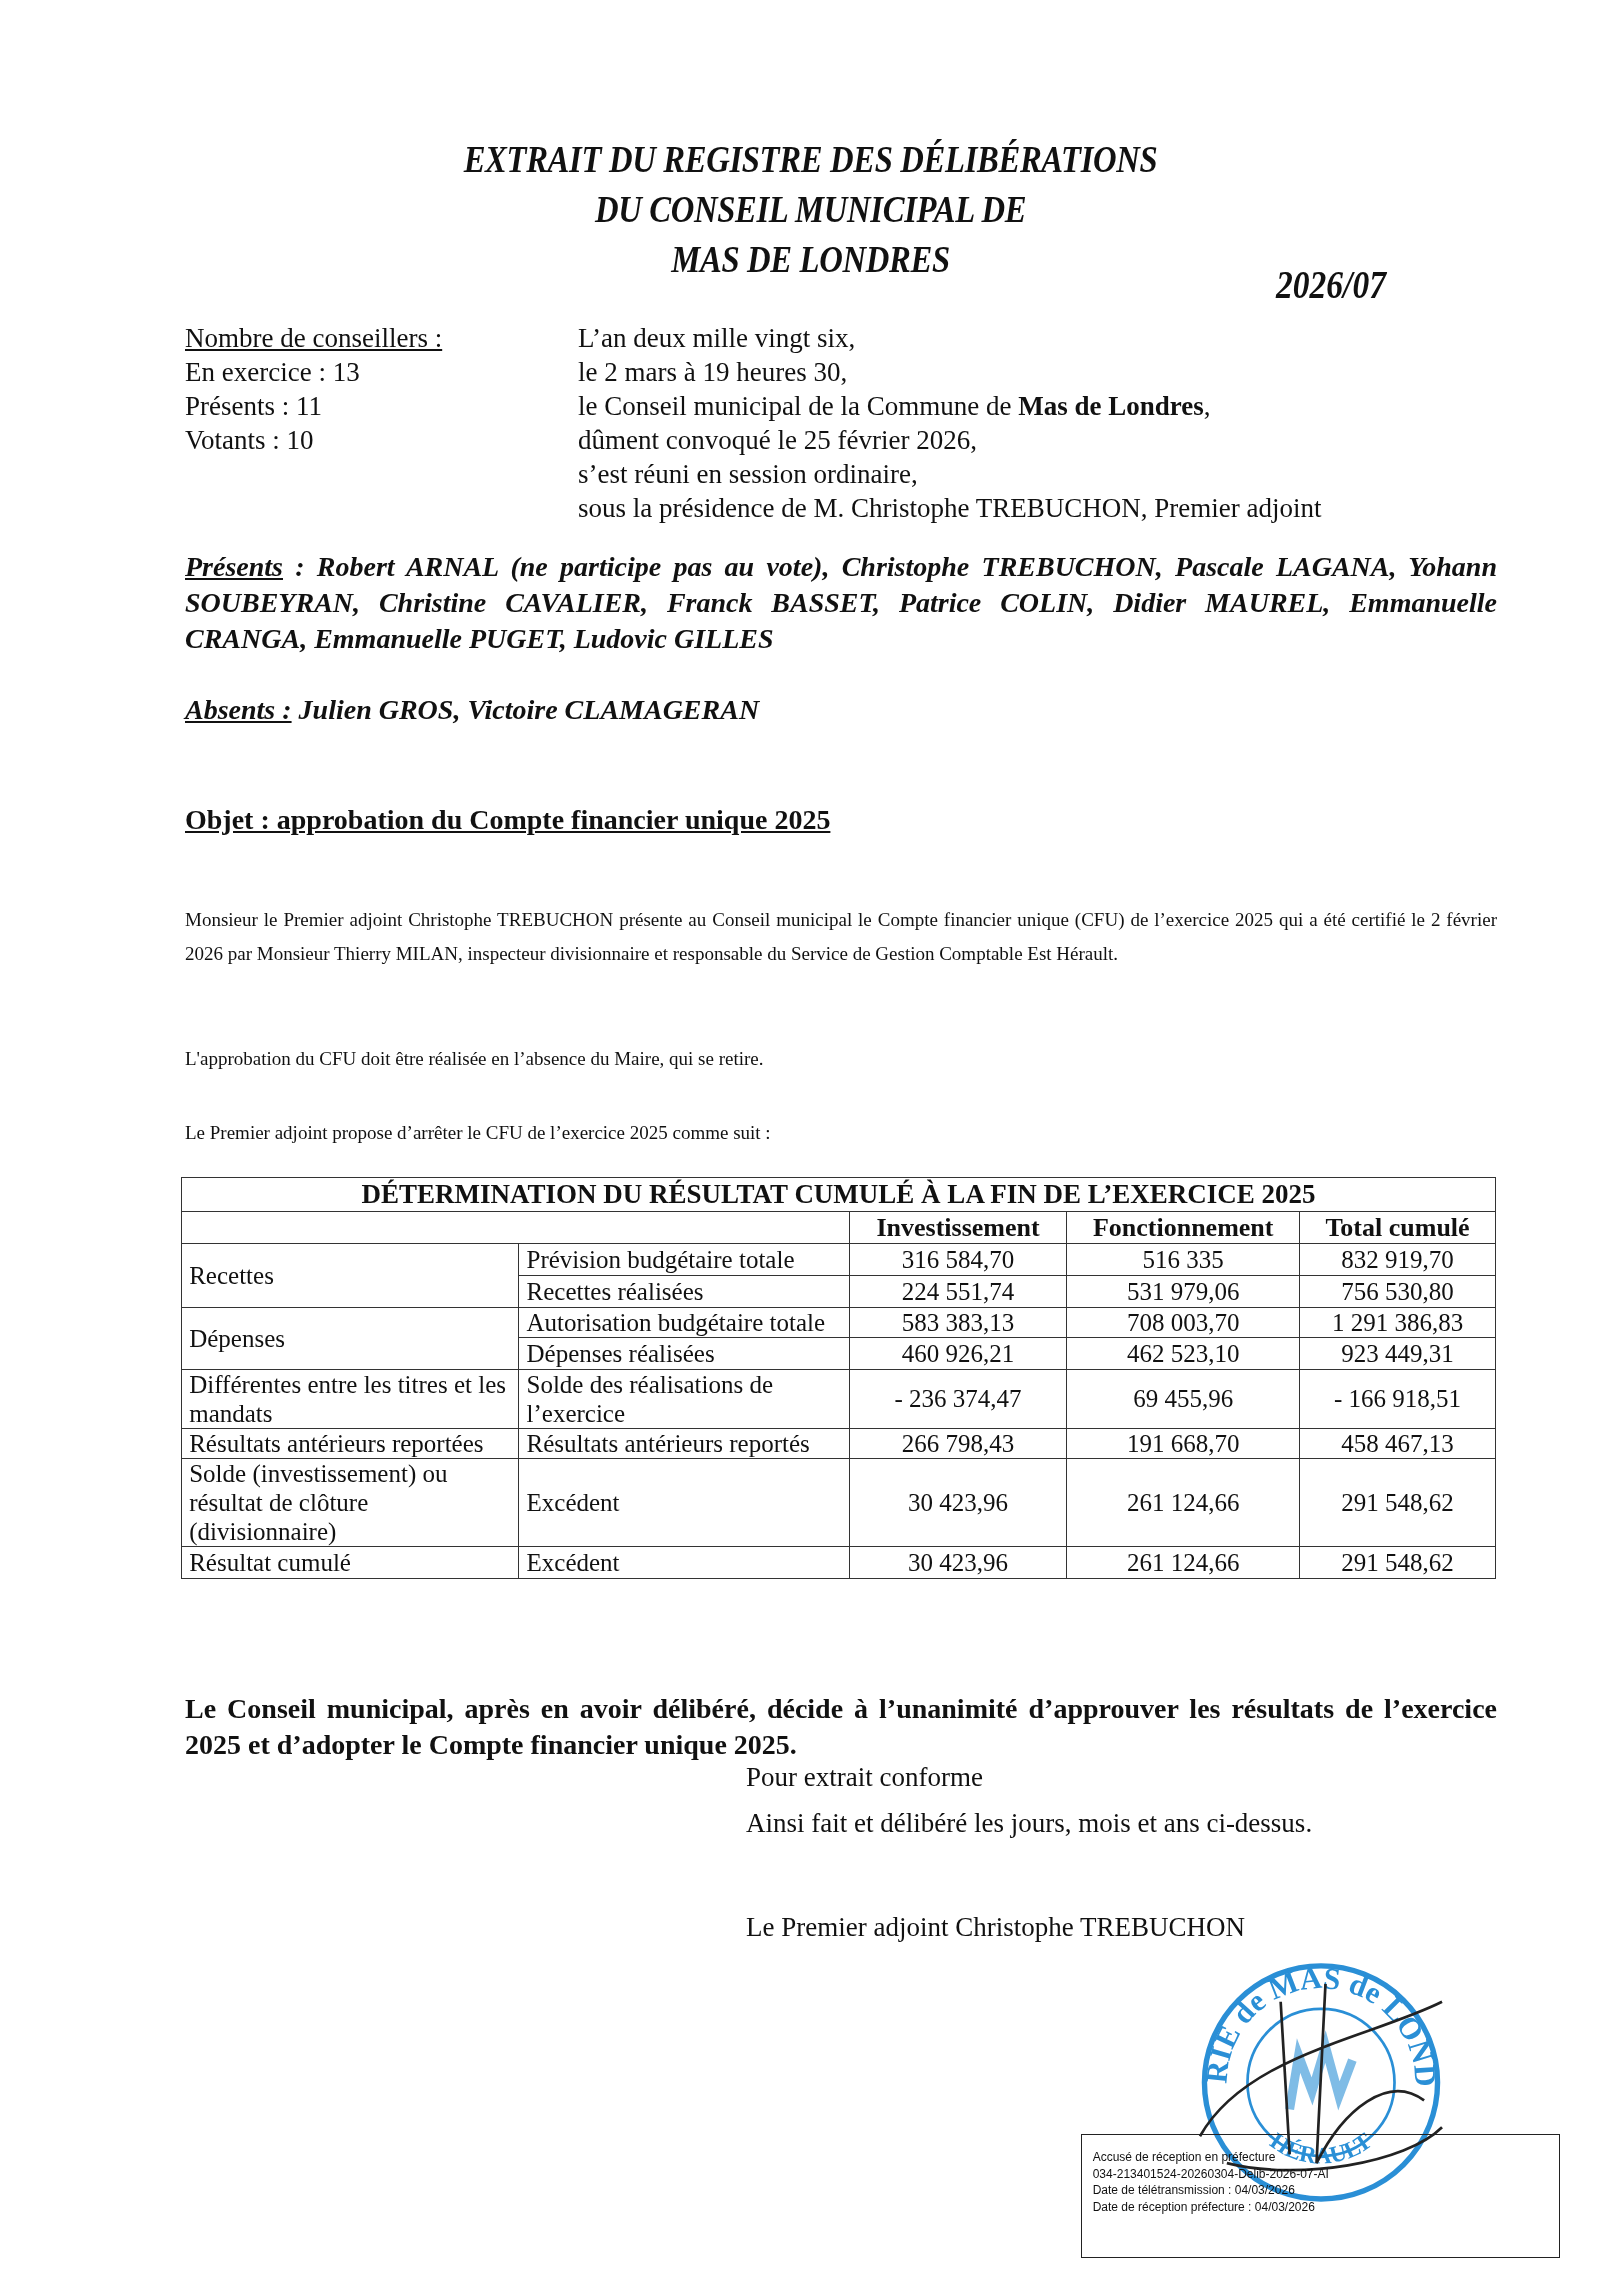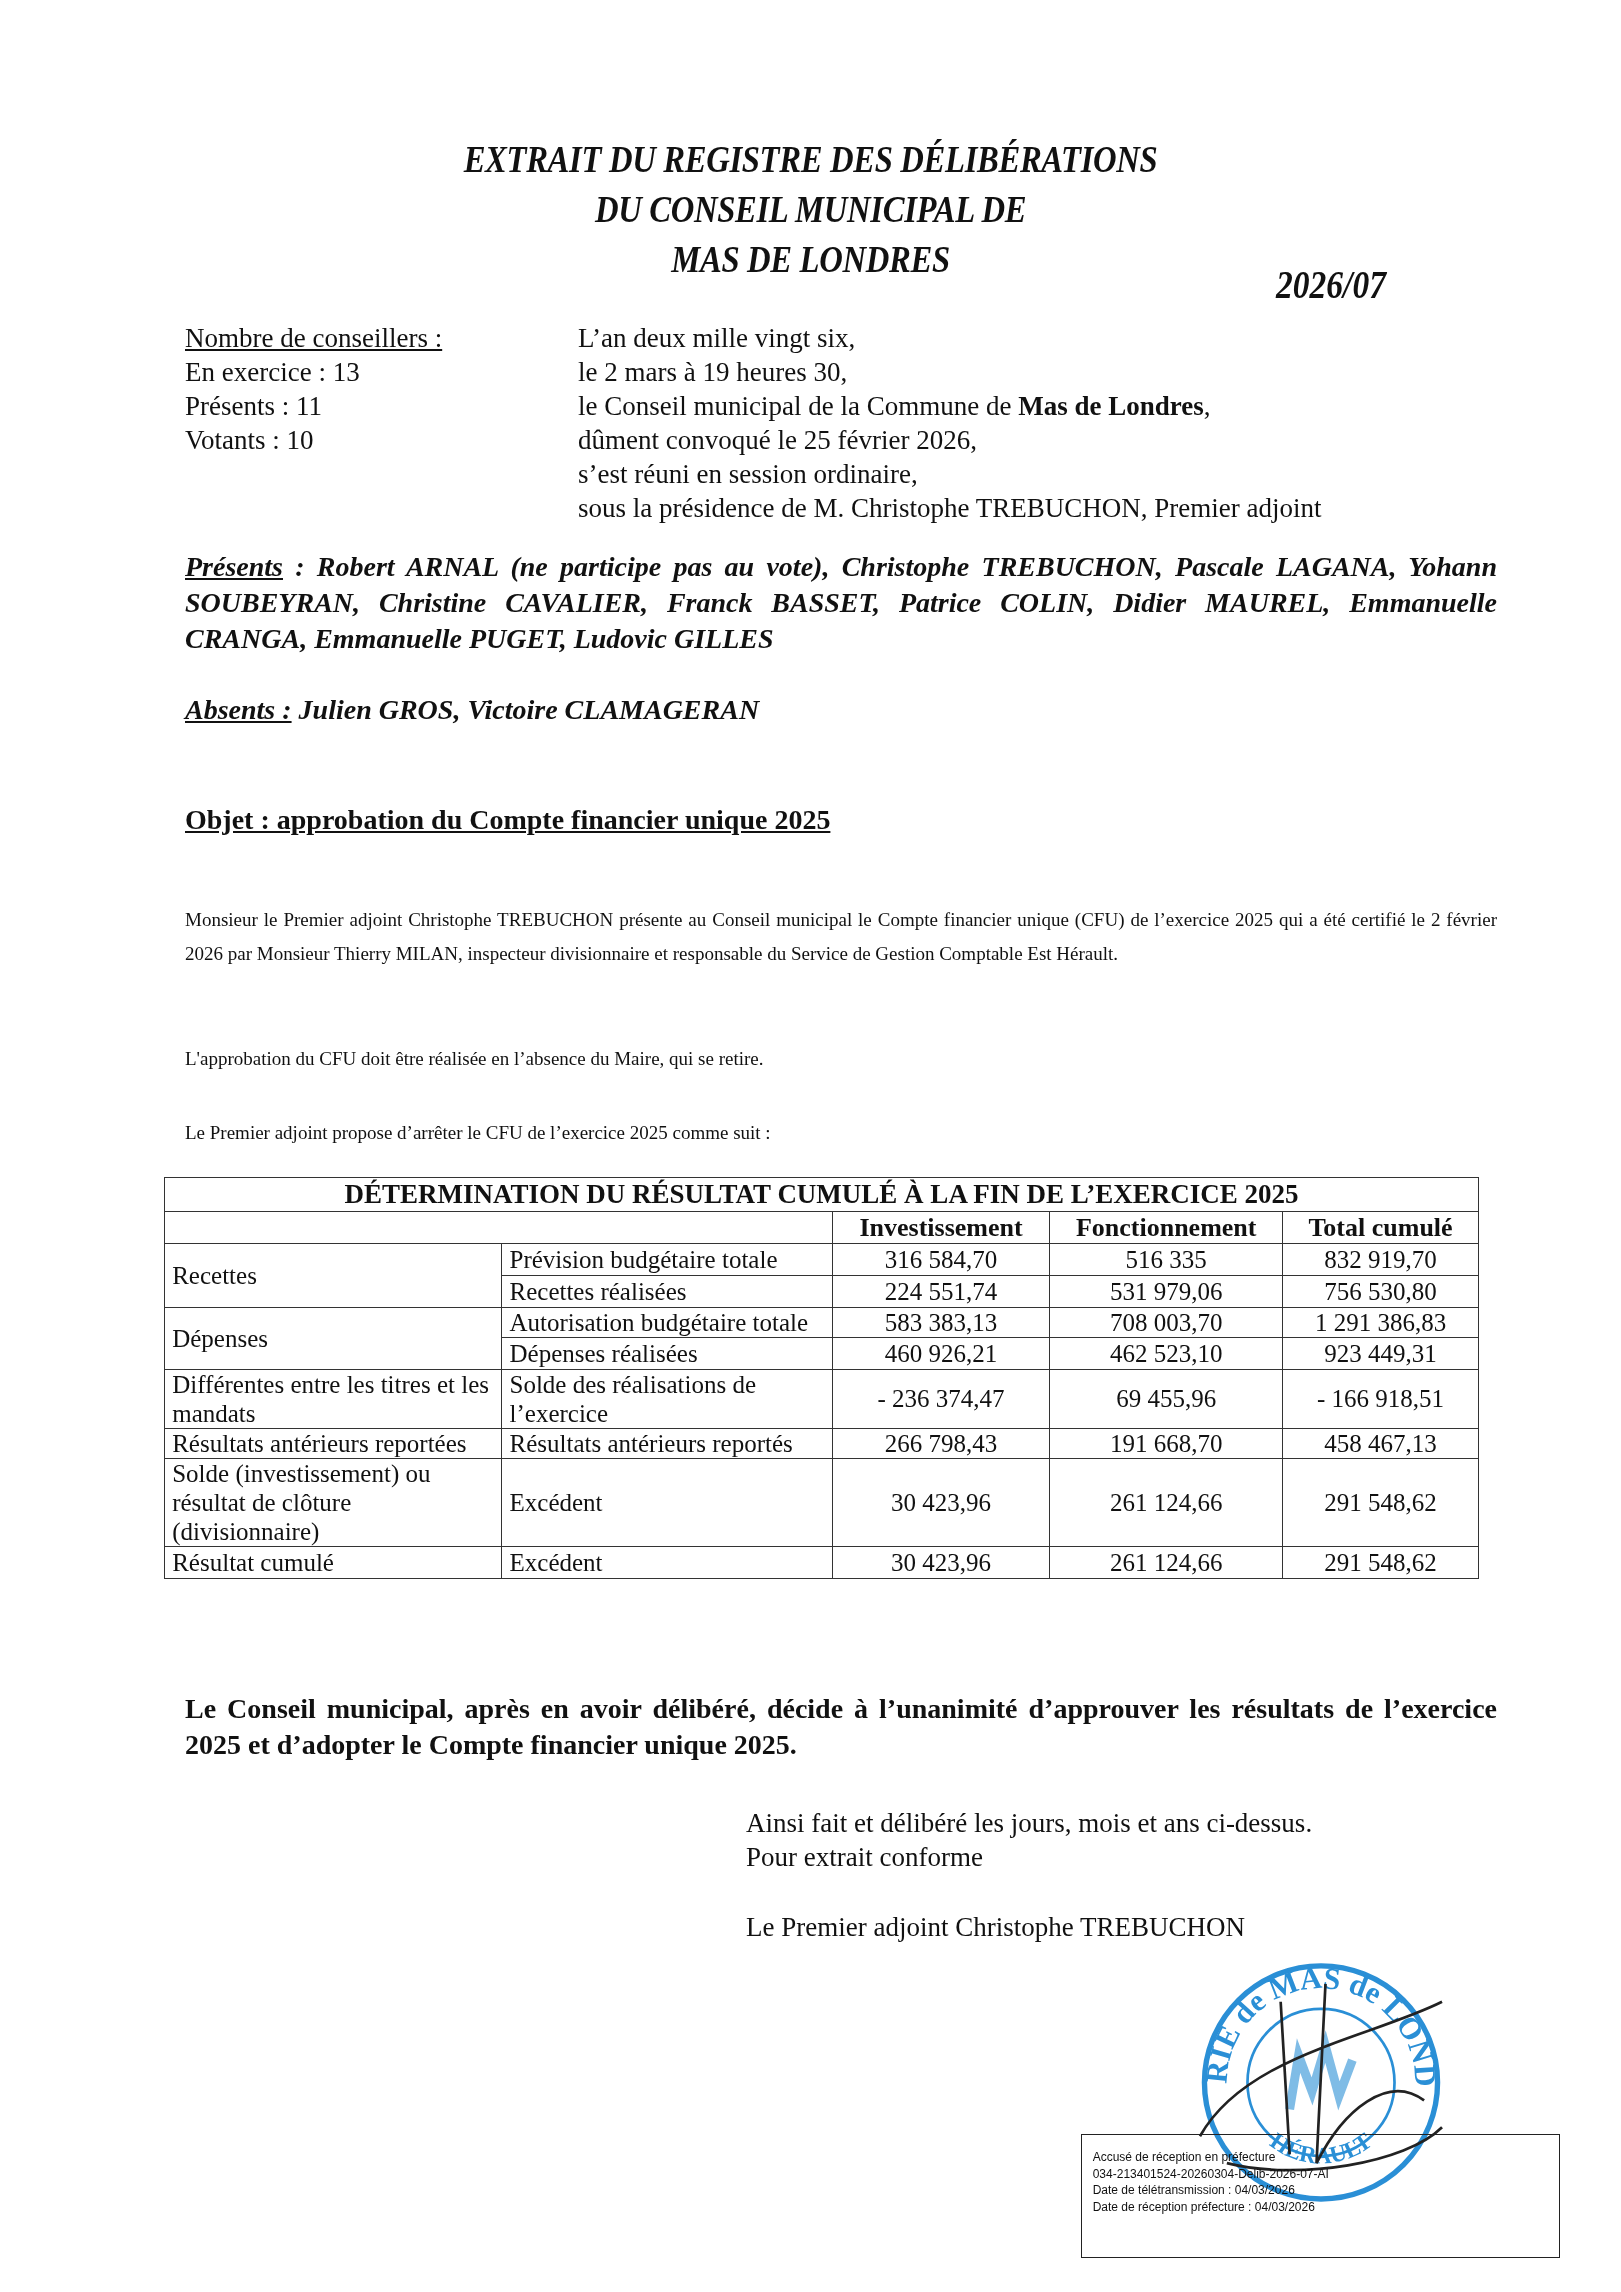--- a/index.html
+++ b/index.html
@@ -14,21 +14,21 @@
   .left-col{left:185px;top:321px;}
   .left-col .u{text-decoration:underline;}
   .right-col{left:578px;top:321px;}
   .bold{font-weight:bold;}
   .presents{left:185px;top:549px;width:1312px;font-size:28px;line-height:36px;font-style:italic;font-weight:bold;text-align:justify;}
   .presents .lbl{text-decoration:underline;}
   .absents{left:185px;top:694px;font-size:28px;font-style:italic;font-weight:bold;}
   .absents .lbl{text-decoration:underline;}
   .objet{left:185px;top:804px;font-size:28px;font-weight:bold;text-decoration:underline;}
   .para{left:185px;width:1312px;font-size:19px;line-height:34px;text-align:justify;}
-  table.res{position:absolute;left:164px;top:1177px;width:1315px;border-collapse:collapse;font-size:25px;}
+  table.res{position:absolute;left:181px;top:1177px;width:1315px;border-collapse:collapse;font-size:25px;}
   table.res td,table.res th{border:1.8px solid #333;padding:0 7.2px;line-height:29px;vertical-align:middle;}
   table.res th.cap{font-size:27px;font-weight:bold;text-align:center;padding:1.8px 0;}
   table.res th.col{font-weight:bold;text-align:center;font-size:26px;}
   table.res td.v{text-align:center;}
   table.res tr.r{height:32px;}
   .decision{left:185px;top:1691px;width:1312px;font-size:28px;line-height:36px;font-weight:bold;text-align:justify;}
   .sign{left:746px;font-size:27px;line-height:34px;}
   .stamp{left:1191px;top:1948px;width:260px;height:260px;}
   .ar{left:1081px;top:2134px;width:479px;height:124px;border:1.8px solid #222;background:transparent;
       font-family:"Liberation Sans","DejaVu Sans",sans-serif;font-size:12px;line-height:16.6px;box-sizing:border-box;padding:14.3px 0 0 10.7px;}
@@ -140,21 +140,21 @@
     <td class="v">30 423,96</td>
     <td class="v">261 124,66</td>
     <td class="v">291 548,62</td>
   </tr>
 </tbody>
   </table>
 
 <div class="abs decision">Le Conseil municipal, après en avoir délibéré, décide à l’unanimité d’approuver les résultats de l’exercice 2025 et d’adopter le Compte financier unique 2025.</div>
 
 <div class="abs sign" style="top:1806px">Ainsi fait et délibéré les jours, mois et ans ci-dessus.</div>
-<div class="abs sign" style="top:1840px">Pour extrait conforme</div>
+<div class="abs sign" style="top:1760px">Pour extrait conforme</div>
 <div class="abs sign" style="top:1910px">Le Premier adjoint Christophe TREBUCHON</div>
 
 <svg class="abs stamp" viewBox="0 0 290 290">
   <defs>
     <path id="arcTop" d="M 40 150 A 105 105 0 0 1 250 150"></path>
     <path id="arcBot" d="M 70 200 A 90 90 0 0 0 220 200"></path>
   </defs>
   <circle cx="145" cy="150" r="130" fill="none" stroke="#2a8fd6" stroke-width="6"></circle>
   <circle cx="145" cy="150" r="82" fill="none" stroke="#2a8fd6" stroke-width="3"></circle>
   <text font-family="Liberation Serif, serif" font-size="34" font-weight="bold" fill="#2a8fd6"><textPath href="#arcTop" startOffset="50%" text-anchor="middle">MAIRIE de MAS de LONDRES</textPath></text>

